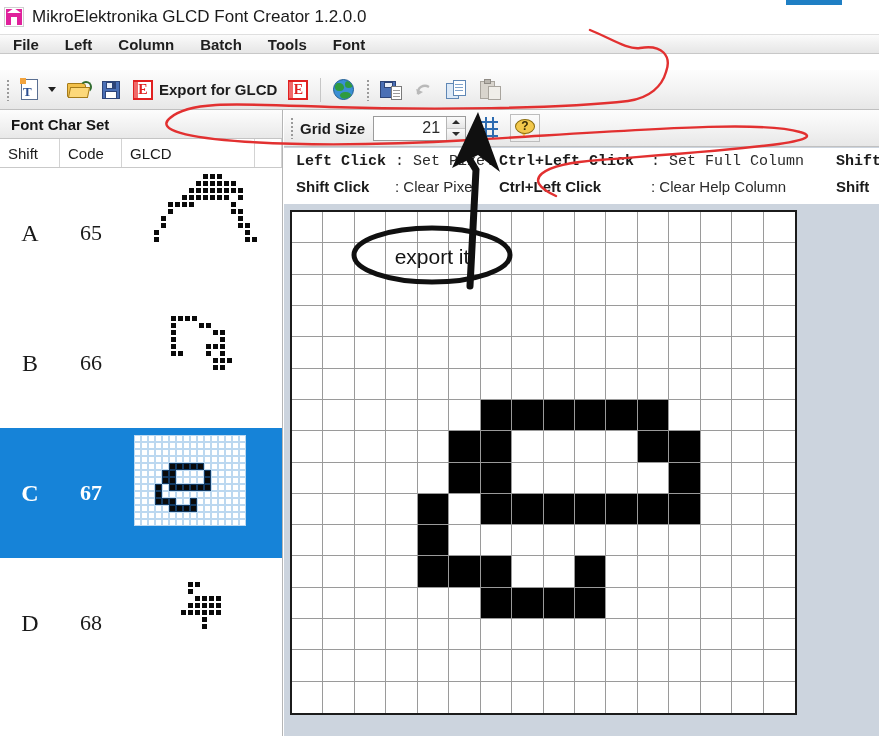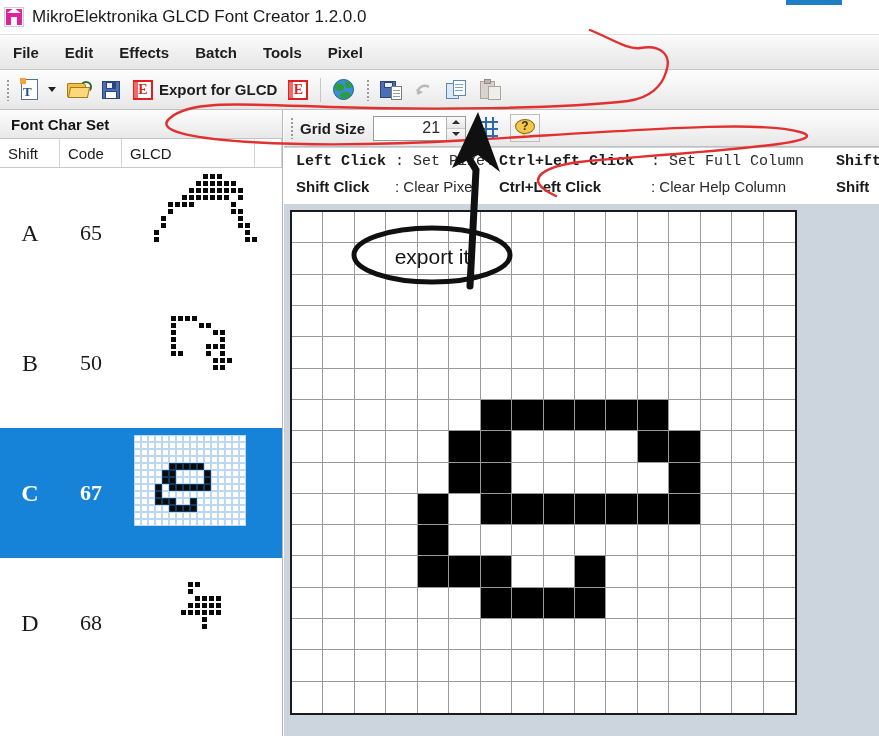--- a/index.html
+++ b/index.html
@@ -47,21 +47,21 @@
     font-size: 17px; color: #1a1a1a; letter-spacing: 0px;
     white-space: nowrap;
   }
   .win-accent {
     position: absolute; left: 786px; top: 0px; width: 56px; height: 5px;
     background: #1f7fc4;
   }
 
   
   .menubar {
-    position: absolute; left: 0; top: 34px; width: 879px; height: 36px;
+    position: absolute; left: 0; top: 34px; width: 879px; height: 20px;
     background: linear-gradient(to bottom, #fbfbfb 0%, #f0f0f0 50%, #e6e6e6 100%);
     border-top: 1px solid #dfdfdf;
     border-bottom: 1px solid #c8c8c8;
     display: flex; align-items: center;
     box-sizing: border-box;
   }
   .menu-item {
     font-size: 15px; font-weight: bold; color: #1e1e1e;
     padding: 3px 13px; cursor: default; white-space: nowrap;
   }
@@ -443,25 +443,25 @@
       <div class="house"></div>
       <div class="roof"></div>
       <div class="door"></div>
     </div>
     <div class="title-text">MikroElektronika GLCD Font Creator 1.2.0.0</div>
     <div class="win-accent"></div>
   </div>
 
   <div class="menubar">
     <div class="menu-item">File</div>
-    <div class="menu-item">Edit</div>
-    <div class="menu-item">Effects</div>
+    <div class="menu-item">Left</div>
+    <div class="menu-item">Column</div>
     <div class="menu-item">Batch</div>
     <div class="menu-item">Tools</div>
-    <div class="menu-item">Pixel</div>
+    <div class="menu-item">Font</div>
   </div>
 
   <div class="toolbar">
     <div class="grip"></div>
 
     <div class="tb-btn">
       <span class="ico ico-newfont">
         <span class="page"></span>
           <span class="tt">T</span>
           <span class="spark"></span>
@@ -798,21 +798,21 @@
               <div class="mini-cell" style="width: 7px; height: 7px; background: transparent;"></div>
               <div class="mini-cell" style="width: 7px; height: 7px; background: transparent;"></div>
               <div class="mini-cell" style="width: 7px; height: 7px; background: transparent;"></div>
               <div class="mini-cell" style="width: 7px; height: 7px; background: transparent;"></div>
             </div>
         </div>
       </div>
 
       <div class="char-row">
         <div class="c-char">B</div>
-        <div class="c-code">50</div>
+        <div class="c-code">66</div>
         <div class="c-glyph">
           <div class="mini-grid" id="mini-B" style="grid-template-columns: repeat(14, 7px); grid-template-rows: repeat(12, 7px); left: 34px; top: 12px;">
               <div class="mini-cell" style="width: 7px; height: 7px; background: transparent;"></div>
               <div class="mini-cell" style="width: 7px; height: 7px; background: transparent;"></div>
               <div class="mini-cell" style="width: 7px; height: 7px; background: rgb(10, 10, 10); border: 0.5px solid rgb(255, 255, 255);"></div>
               <div class="mini-cell" style="width: 7px; height: 7px; background: rgb(10, 10, 10); border: 0.5px solid rgb(255, 255, 255);"></div>
               <div class="mini-cell" style="width: 7px; height: 7px; background: rgb(10, 10, 10); border: 0.5px solid rgb(255, 255, 255);"></div>
               <div class="mini-cell" style="width: 7px; height: 7px; background: rgb(10, 10, 10); border: 0.5px solid rgb(255, 255, 255);"></div>
               <div class="mini-cell" style="width: 7px; height: 7px; background: transparent;"></div>
               <div class="mini-cell" style="width: 7px; height: 7px; background: transparent;"></div>

